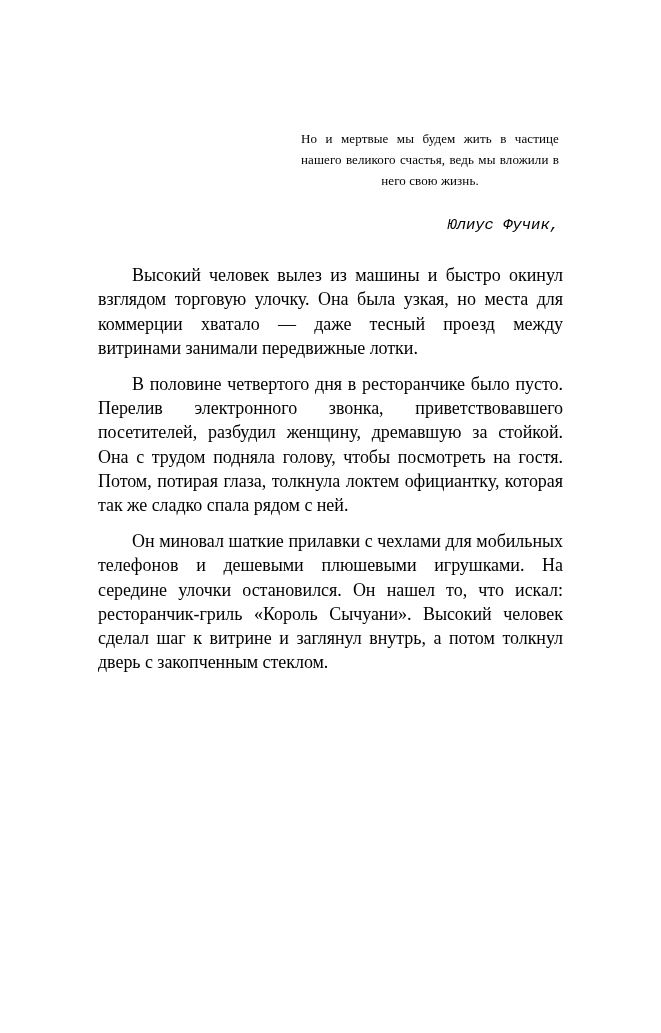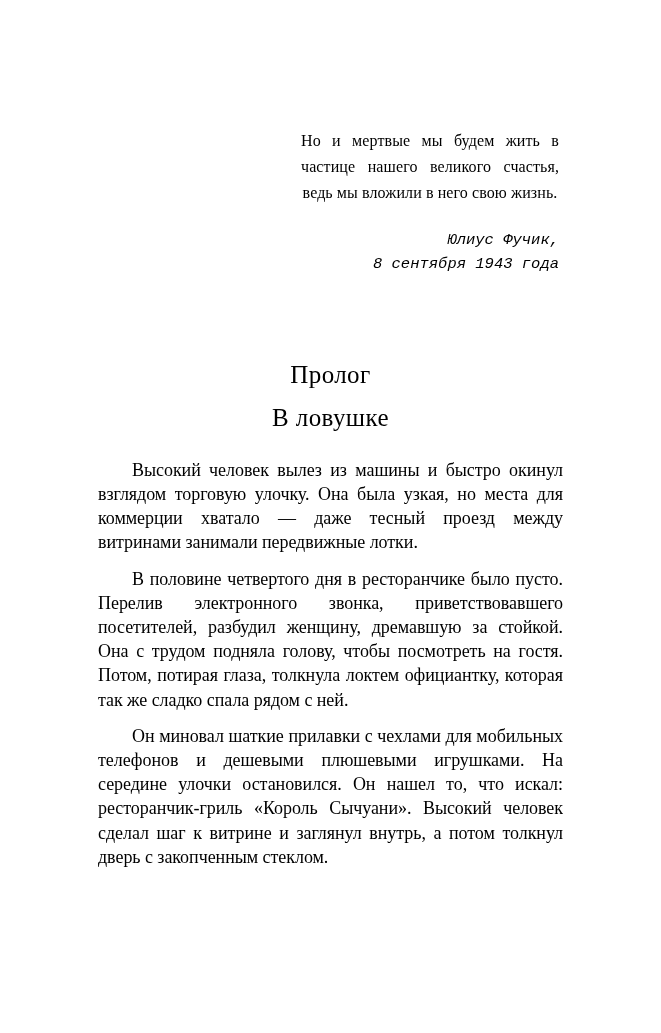--- a/index.html
+++ b/index.html
@@ -22,21 +22,21 @@
     padding: 0 86px;
   }
 
   
   .epigraph {
     margin-top: 128px;
     margin-left: 215px;
     width: 258px;
   }
   .epigraph-text {
-    font-size: 16px;
+    font-size: 13px;
     line-height: 1.62;
     text-align: justify;
     text-align-last: center;
     letter-spacing: 0.1px;
   }
   .epigraph-attrib {
     margin-top: 22px;
     font-style: italic;
     font-size: 15.5px;
     line-height: 1.55;
@@ -80,28 +80,23 @@
 </style>
 </head>
 <body>
 
 <div class="page">
 
   <div class="epigraph">
     <div class="epigraph-text">Но и мертвые мы будем жить в частице нашего великого счастья, ведь мы вложили в него свою жизнь.</div>
     <div class="epigraph-attrib">
       <span class="line">Юлиус Фучик,</span>
-      <span class="line">8 сентября 1943 года</span>
     </div>
   </div>
 
-  <div class="heading-block">
-    <div class="prologue-title">Пролог</div>
-    <div class="chapter-title">В ловушке</div>
-  </div>
 
   <div class="body-text">
     <p>Высокий человек вылез из машины и быстро окинул взглядом торговую улочку. Она была узкая, но места для коммерции хватало — даже тесный проезд между витринами занимали передвижные лотки.</p>
     <p>В половине четвертого дня в ресторанчике было пусто. Перелив электронного звонка, приветствовавшего посетителей, разбудил женщину, дремавшую за стойкой. Она с трудом подняла голову, чтобы посмотреть на гостя. Потом, потирая глаза, толкнула локтем официантку, которая так же сладко спала рядом с ней.</p>
     <p>Он миновал шаткие прилавки с чехлами для мобильных телефонов и дешевыми плюшевыми игрушками. На середине улочки остановился. Он нашел то, что искал: ресторанчик-гриль «Король Сычуани». Высокий человек сделал шаг к витрине и заглянул внутрь, а потом толкнул дверь с закопченным стеклом.</p>
   </div>
 
 </div>
 
 </body></html>

